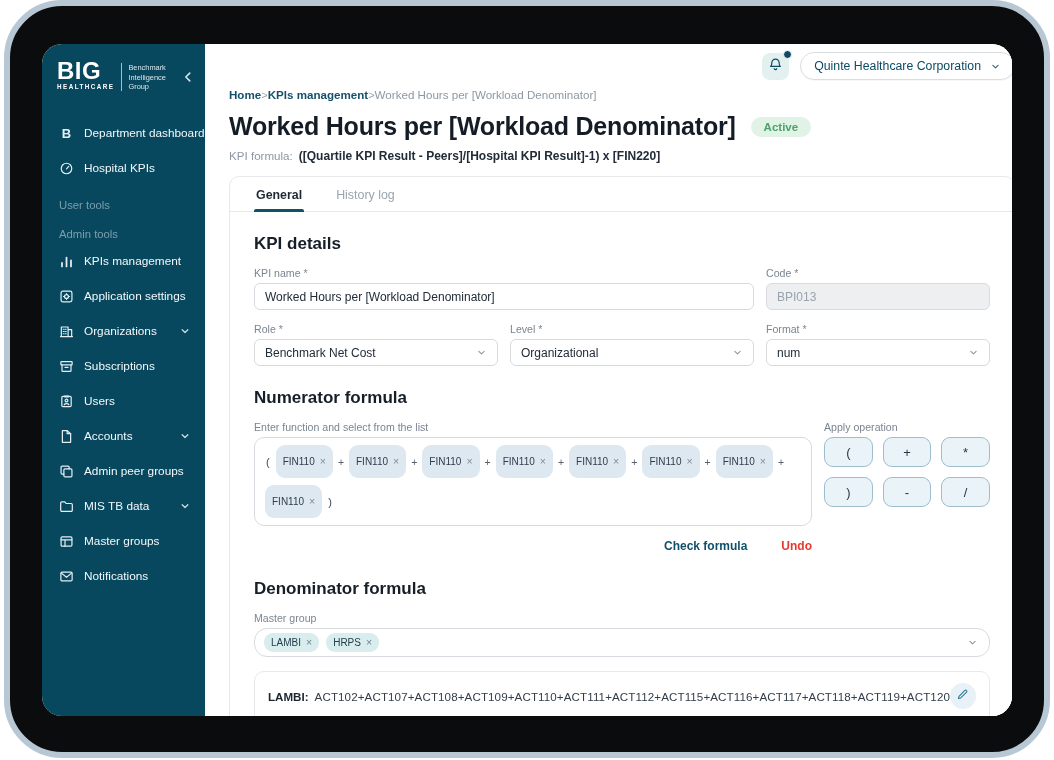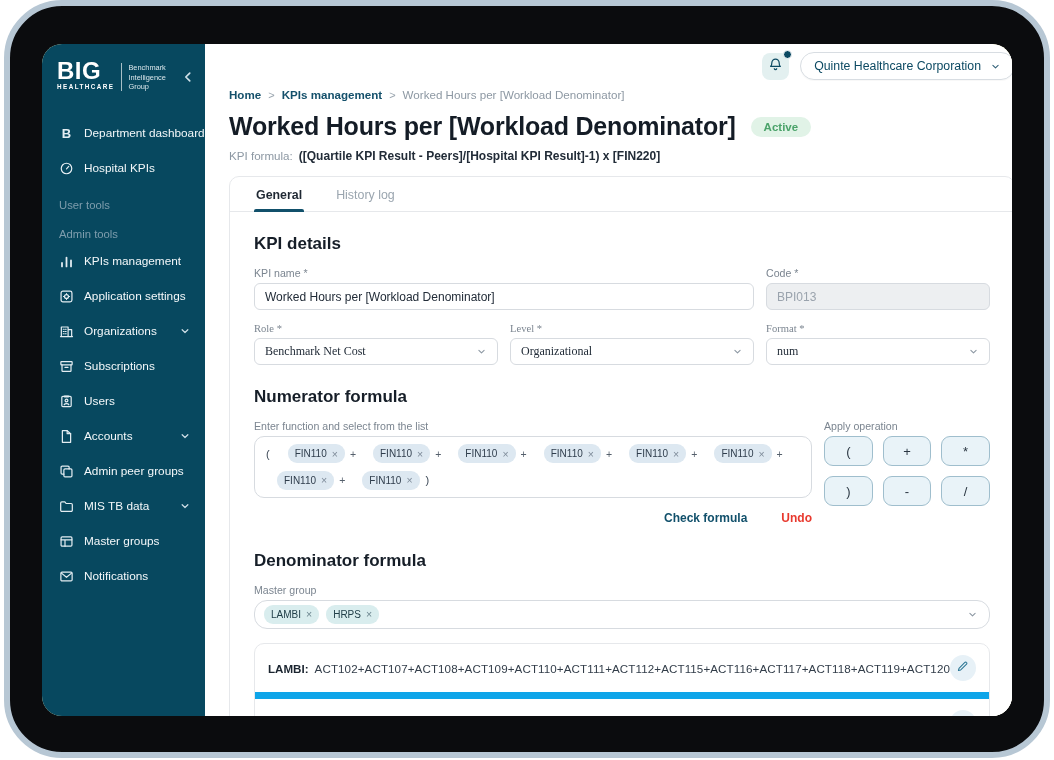--- a/index.html
+++ b/index.html
@@ -37,53 +37,53 @@
   .nav-section{padding:13px 17px 4px;font-size:11.3px;color:#7e9dad;}
   
   .main{flex:1;background:#fff;padding:8px 21px 0 24px;position:relative;}
   .topbar{display:flex;justify-content:flex-end;align-items:center;gap:11px;height:28px;}
   .bell-btn{width:27px;height:27px;border-radius:8px;background:#e3f0f0;display:grid;place-items:center;position:relative;color:#0d4a63;cursor:pointer;}
   .bell-btn svg{width:15px;height:15px;}
   .bell-dot{position:absolute;top:-3px;right:-3px;width:7px;height:7px;border-radius:50%;background:#0d4a63;border:1.5px solid #fff;}
   .company-pill{height:26px;background:#fff;border:1px solid #d8dde2;border-radius:14px;display:flex;align-items:center;gap:9px;padding:0 13px;font-size:12.3px;font-weight:500;color:#0d4a63;cursor:pointer;box-shadow:0 1px 1px rgba(16,24,40,.03);}
   .company-pill .chev{width:11px;height:11px;color:#35637a;}
   .company-pill .chev svg{width:11px;height:11px;}
-  .breadcrumb{margin-top:8px;display:flex;align-items:center;gap:7px;font-size:11.6px;}
+  .breadcrumb{margin-top:8px;display:flex;align-items:center;font-size:11.6px;}
   .crumb-link{color:#14506b;font-weight:600;cursor:pointer;}
   .crumb-current{color:#8d98a3;font-weight:400;}
   .crumb-sep{color:#9aa5af;font-size:11px;}
   .title-row{margin-top:11px;display:flex;align-items:center;gap:15px;}
   .page-title{font-size:25px;font-weight:600;color:#141c26;letter-spacing:-.2px;}
   .status-badge{background:#e1f3e7;color:#4ba36a;font-size:11.5px;font-weight:600;padding:4px 13px;border-radius:12px;}
   .formula-line{margin-top:8px;font-size:11.6px;color:#8d98a3;display:flex;gap:6px;align-items:baseline;}
   .formula-value{color:#222c38;font-weight:600;font-size:12px;}
   
   .card{margin-top:13px;border:1px solid #e6e8eb;border-radius:10px;background:#fff;padding-bottom:30px;}
   .tabs{display:flex;gap:30px;padding:0 24px;border-bottom:1px solid #e6e8eb;}
   .tab{padding:11px 2px 9px;font-size:12.4px;color:#9aa5af;cursor:pointer;position:relative;}
   .tab.active{color:#1f2833;font-weight:700;}
   .tab.active::after{content:"";position:absolute;left:0;right:0;bottom:-1px;height:3px;background:#11506b;border-radius:2px 2px 0 0;}
   .card-body{padding:0 24px;}
   .sec-heading{font-size:17px;font-weight:700;color:#161e28;margin:22px 0 13px;}
   .field-label{display:block;font-size:10.6px;color:#7b8590;margin-bottom:4px;}
   .row1{display:grid;grid-template-columns:1fr 224px;gap:12px;}
-  .row2{display:grid;grid-template-columns:1fr 1fr 224px;gap:12px;margin-top:13px;font-family:Liberation Serif, serif;}
+  .row2{display:grid;grid-template-columns:1fr 1fr 224px;gap:12px;margin-top:13px;}
   .input{height:27px;border:1px solid #d7dbe0;border-radius:6px;background:#fff;display:flex;align-items:center;padding:0 10px;font-size:12px;color:#222c38;box-sizing:border-box;}
   .input.disabled{background:#edeff1;color:#9aa3ad;cursor:default;}
   .select{justify-content:space-between;cursor:pointer;}
   .select .chev{width:11px;height:11px;color:#8d98a3;}
   .select .chev svg{width:11px;height:11px;display:block;}
   
   .num-wrap{display:flex;gap:12px;align-items:flex-start;}
   .num-left{flex:1;min-width:0;}
   .num-right{width:166px;flex:0 0 166px;}
   .formula-box{border:1px solid #d7dbe0;border-radius:10px;min-height:46px;padding:7px 10px;display:flex;flex-wrap:wrap;align-items:center;column-gap:5px;row-gap:7px;cursor:text;}
   .paren{font-size:11px;color:#3c4856;padding:0 1px;}
   .plus-op{font-size:10.5px;color:#55606c;}
-  .chip{background:#dde8f1;border-radius:9px;height:19px;display:inline-flex;align-items:center;gap:5px;padding:0 7px;font-size:10px;font-weight:500;color:#2f3d4c;margin-left:12px;}
+  .chip{background:#dde8f1;border-radius:9px;height:33px;display:inline-flex;align-items:center;gap:5px;padding:0 7px;font-size:10px;font-weight:500;color:#2f3d4c;}
   .chip .chip-x{color:#7e8b99;font-size:10.5px;cursor:pointer;line-height:1;}
   .num-actions{display:flex;justify-content:flex-end;gap:34px;margin-top:13px;font-size:12px;}
   .check-link{color:#11506b;font-weight:700;cursor:pointer;}
   .undo-link{color:#e8392e;font-weight:600;cursor:pointer;}
   .ops-grid{display:grid;grid-template-columns:repeat(3,1fr);gap:10px;margin-top:4px;}
   .op-btn{height:30px;background:#e9f3f8;border:1px solid #9fbecd;border-radius:9px;display:grid;place-items:center;font-size:13px;color:#2a3642;cursor:pointer;font-family:"Liberation Sans",sans-serif;}
   
   .den-heading{margin-top:26px;}
   .master-select{height:27px;border:1px solid #d7dbe0;border-radius:13px;display:flex;align-items:center;gap:7px;padding:0 26px 0 9px;position:relative;cursor:pointer;}
   .master-select .chev{position:absolute;right:11px;top:8px;width:11px;height:11px;color:#8d98a3;}

